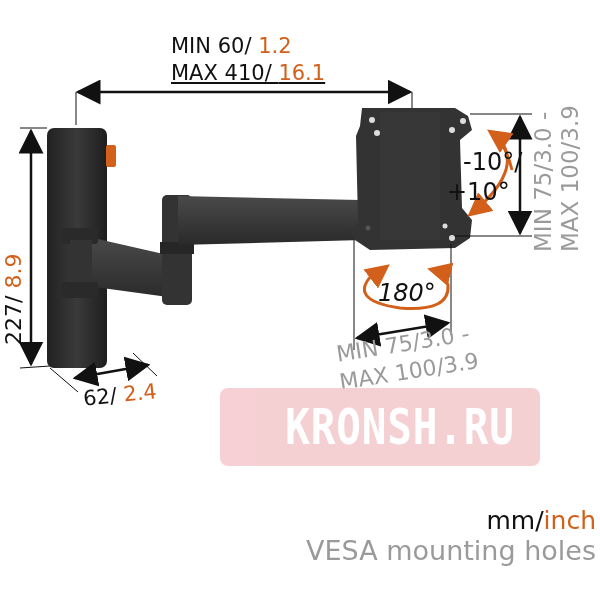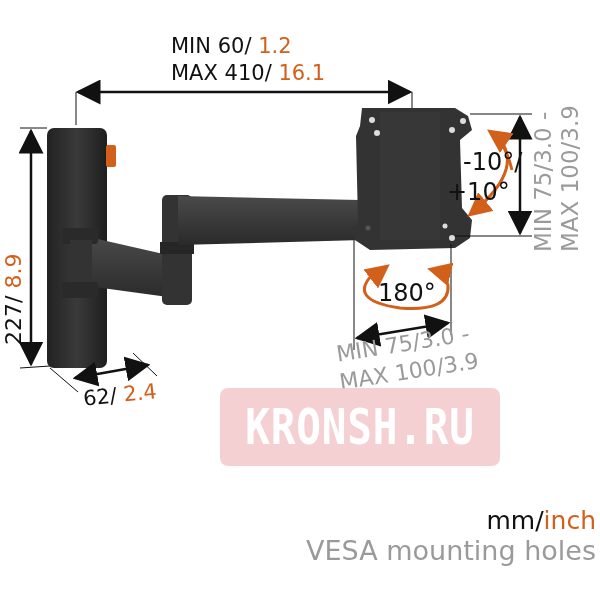--- a/index.html
+++ b/index.html
@@ -3,21 +3,21 @@
 <meta charset="utf-8">
 <style>
   html,body{margin:0;padding:0;background:#fff;}
   body{width:600px;height:600px;position:relative;overflow:hidden;font-family:"DejaVu Sans","Liberation Sans",sans-serif;}
   .abs{position:absolute;}
   .dim{font-size:21px;color:#111;white-space:nowrap;line-height:1;}
   .orange{color:#d2601a;}
   .gray{color:#9a9a9a;}
   svg{position:absolute;left:0;top:0;}
   .rot-l{transform-origin:left top;transform:rotate(-90deg);}
-  .watermark{left:220px;top:388px;width:280px;height:78px;background:#f4c8cc;opacity:.85;border-radius:8px;display:flex;align-items:center;justify-content:center;}
+  .watermark{left:220px;top:388px;width:280px;height:78px;background:#f4c8cc;opacity:.85;border-radius:8px;display:flex;align-items:center;justify-content:center;padding-left:40px;}
   .watermark span{font-family:"DejaVu Sans Mono","Liberation Mono",monospace;font-weight:bold;font-size:50px;color:#fff;letter-spacing:1px;transform:scaleX(.82);}
 </style>
 </head>
 <body>
 
 <svg width="600" height="600" viewBox="0 0 600 600">
   <defs>
     <marker id="ah" markerWidth="10" markerHeight="10" refX="9" refY="5" orient="auto">
         <path d="M0,0 L10,5 L0,10 z" fill="#111"></path>
       </marker>
@@ -84,39 +84,39 @@
   <line x1="451" y1="244" x2="451" y2="335" stroke="#111" stroke-width="1"></line>
   <line x1="357" y1="338" x2="448" y2="323" stroke="#111" stroke-width="2.5" marker-start="url(#ahs)" marker-end="url(#ah)"></line>
 
   <path d="M375,272 Q345,300 400,308 Q450,312 448,285 Q445,273 433,270" fill="none" stroke="#d2601a" stroke-width="3" marker-end="url(#oa)"></path>
   <path d="M372,278 L385,268" stroke="#d2601a" stroke-width="3" marker-end="url(#oa)"></path>
 </svg>
 
 <div class="abs dim" style="left:171px;top:36px;">
   <span>MIN 60/ </span><span class="orange">1.2</span>
 </div>
-<div class="abs dim" style="left:171px;top:63px;">
+<div class="abs dim" style="left:171px;top:63px;text-decoration:underline;">
   <span>MAX 410/ </span><span class="orange">16.1</span>
 </div>
 
 <div class="abs dim rot-l" style="left:3px;top:345px;font-size:22px;">
   <span>227/ </span><span class="orange">8.9</span>
 </div>
 
 <div class="abs dim" style="left:83px;top:385px;transform:rotate(-6deg);">
   <span>62/ </span><span class="orange">2.4</span>
 </div>
 
 <div class="abs dim" style="left:447px;top:150px;font-size:24px;margin-left:16px;">-10°/</div>
 <div class="abs dim" style="left:447px;top:180px;font-size:24px;">+10°</div>
 
 <div class="abs dim gray rot-l" style="left:532px;top:252px;font-size:23px;">MIN 75/3.0 -</div>
 <div class="abs dim gray rot-l" style="left:559px;top:252px;font-size:23px;">MAX 100/3.9</div>
 
-<div class="abs dim" style="left:378px;top:281px;font-size:24px;">180°</div>
+<div class="abs dim" style="left:378px;top:281px;font-size:24px;font-style:italic;">180°</div>
 
 <div class="abs dim gray" style="left:335px;top:344px;font-size:22px;transform:rotate(-9deg);transform-origin:left top;">MIN 75/3.0 -</div>
 <div class="abs dim gray" style="left:338px;top:372px;font-size:22px;transform:rotate(-9deg);transform-origin:left top;">MAX 100/3.9</div>
 
 <div class="abs watermark">
     <span>KRONSH.RU</span>
   </div>
 
 <div class="abs dim" style="right:4px;top:508px;font-size:25px;">
   <span>mm/</span><span class="orange">inch</span>

